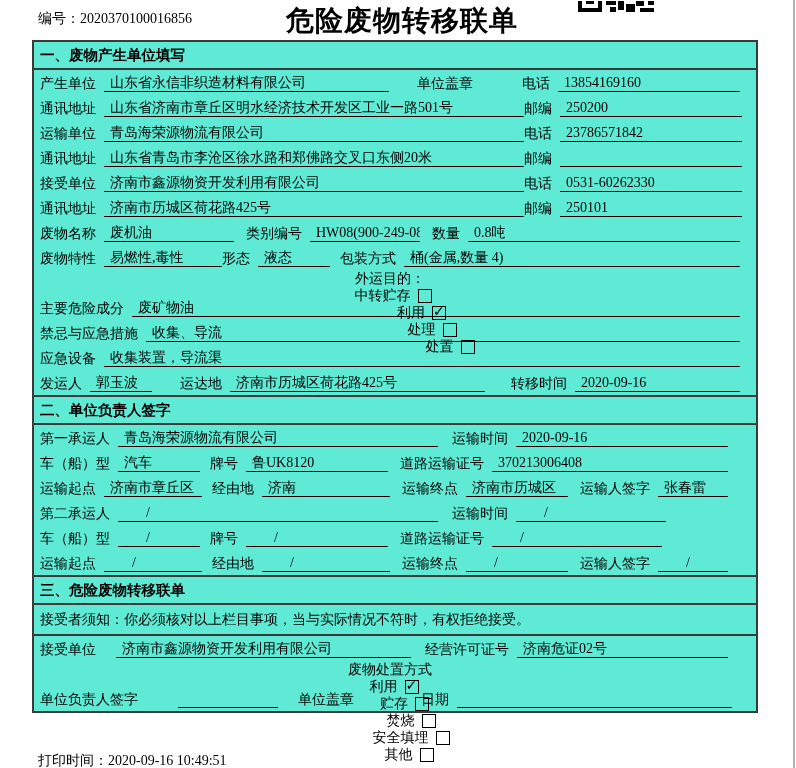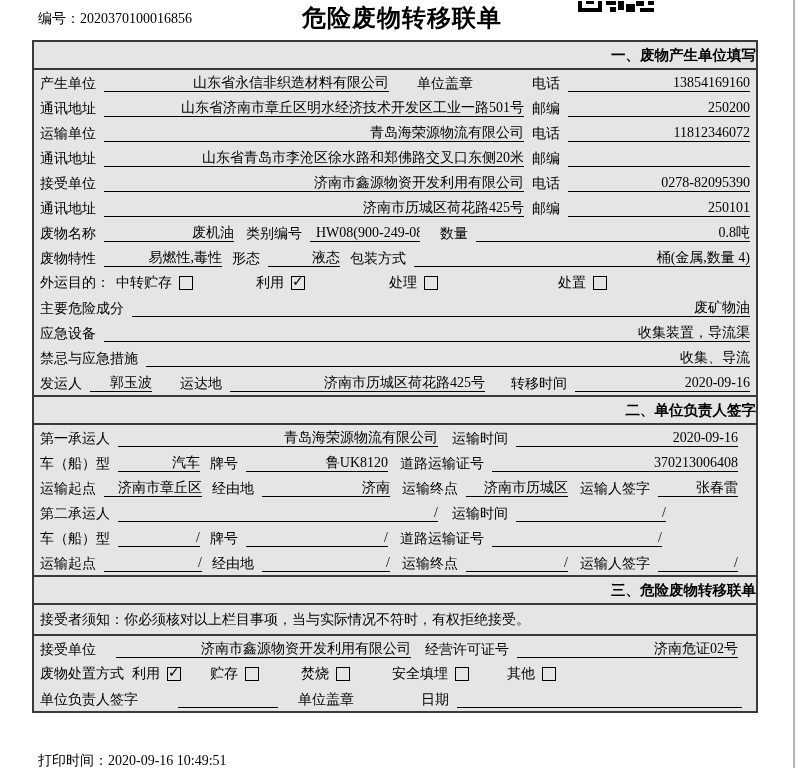--- a/index.html
+++ b/index.html
@@ -4,34 +4,34 @@
 <style>
   html,body{margin:0;padding:0;}
   body{
     width:796px;height:768px;position:relative;overflow:hidden;
     background:#ffffff;color:#000;
     font-family:"Liberation Serif","DejaVu Serif",serif;
     font-size:14px;
   }
   .hdr-serial{position:absolute;left:38px;top:10px;white-space:nowrap;}
   .hdr-title{position:absolute;left:8px;right:0;top:2px;text-align:center;
-    font-size:24px;font-weight:bold;letter-spacing:1px;}
+    font-size:28px;font-weight:bold;letter-spacing:1px;}
   .qr{position:absolute;left:578px;top:0;}
   .page-edge{position:absolute;right:1px;top:0;width:2px;height:768px;background:#b4b4b4;}
 
   .form{position:absolute;left:32px;top:40px;width:726px;box-sizing:border-box;
-    border:2px solid #3a3a3a;background:#e5e5e5;text-align:right;}
+    border:2px solid #3a3a3a;background:#5eead4;}
   .sec-title{height:26px;line-height:26px;font-weight:bold;font-size:14.5px;
     padding-left:6px;border-bottom:2px solid #3a3a3a;}
   .sec-title.mid{border-top:2px solid #3a3a3a;}
   .notice{height:29px;display:flex;align-items:center;padding-left:6px;
     border-bottom:2px solid #3a3a3a;}
   .row{display:flex;align-items:flex-end;height:25px;box-sizing:border-box;
-    padding:0 6px 3px 6px;}
-  .row.center{align-items:center;padding-bottom:0;}
+    padding:0 16px 3px 6px;}
+  .row.center{align-items:center;padding-bottom:0;flex-direction:column;}
   .lbl{white-space:nowrap;flex-shrink:0;line-height:17px;}
   .val{display:inline-block;border-bottom:1px solid #000;line-height:17px;
     margin-left:8px;padding-left:6px;white-space:nowrap;overflow:hidden;
     flex-shrink:0;min-width:10px;box-sizing:border-box;margin-top:48px;}
   .val.grow{flex:1 1 auto;}
   .right{margin-left:auto;display:flex;align-items:flex-end;flex-shrink:0;}
   .opt{display:flex;align-items:center;flex-shrink:0;}
   .cb{width:12px;height:12px;border:1.5px solid #000;display:inline-block;
     position:relative;margin-left:7px;flex-shrink:0;box-sizing:content-box;}
   .cb.checked::after{content:"✓";position:absolute;left:0;top:-4px;
@@ -86,64 +86,64 @@
       <span class="lbl">邮编</span>
       <span class="val" style="width:182px">250200</span>
     </span>
   </div>
 
   <div class="row">
     <span class="lbl">运输单位</span>
     <span class="val" style="width:420px">青岛海荣源物流有限公司</span>
     <span class="right">
       <span class="lbl">电话</span>
-      <span class="val" style="width:182px">11812346072</span>
+      <span class="val" style="width:182px">23786571842</span>
     </span>
   </div>
 
   <div class="row">
     <span class="lbl">通讯地址</span>
     <span class="val" style="width:420px">山东省青岛市李沧区徐水路和郑佛路交叉口东侧20米</span>
     <span class="right">
       <span class="lbl">邮编</span>
       <span class="val" style="width:182px"></span>
     </span>
   </div>
 
   <div class="row">
     <span class="lbl">接受单位</span>
     <span class="val" style="width:420px">济南市鑫源物资开发利用有限公司</span>
     <span class="right">
       <span class="lbl">电话</span>
-      <span class="val" style="width:182px">0278-82095390</span>
+      <span class="val" style="width:182px">0531-60262330</span>
     </span>
   </div>
 
   <div class="row">
     <span class="lbl">通讯地址</span>
     <span class="val" style="width:420px">济南市历城区荷花路425号</span>
     <span class="right">
       <span class="lbl">邮编</span>
       <span class="val" style="width:182px">250101</span>
     </span>
   </div>
 
   <div class="row">
     <span class="lbl">废物名称</span>
     <span class="val" style="width:130px">废机油</span>
     <span class="lbl" style="margin-left:12px">类别编号</span>
     <span class="val" style="width:110px">HW08(900-249-08)</span>
-    <span class="lbl" style="margin-left:20px">数量</span>
+    <span class="lbl" style="margin-left:12px">数量</span>
     <span class="val grow">0.8吨</span>
   </div>
 
   <div class="row">
     <span class="lbl">废物特性</span>
     <span class="val" style="width:118px">易燃性,毒性</span>
-    <span class="lbl" style="margin-left:10px">形态</span>
+    <span class="lbl" style="margin-left:0">形态</span>
     <span class="val" style="width:72px">液态</span>
     <span class="lbl" style="margin-left:10px">包装方式</span>
     <span class="val grow">桶(金属,数量 4)</span>
   </div>
 
   <div class="row center">
     <span class="lbl">外运目的：</span>
     <span class="opt" style="margin-left:6px">
       <span class="lbl">中转贮存</span>
       <span class="cb"></span>
@@ -161,27 +161,27 @@
       <span class="cb"></span>
     </span>
   </div>
 
   <div class="row">
     <span class="lbl">主要危险成分</span>
     <span class="val grow">废矿物油</span>
   </div>
 
   <div class="row">
+    <span class="lbl">禁忌与应急措施</span>
+    <span class="val grow">收集、导流</span>
+  </div>
+
+  <div class="row">
     <span class="lbl">应急设备</span>
     <span class="val grow">收集装置，导流渠</span>
-  </div>
-
-  <div class="row">
-    <span class="lbl">禁忌与应急措施</span>
-    <span class="val grow">收集、导流</span>
   </div>
 
   <div class="row">
     <span class="lbl">发运人</span>
     <span class="val" style="width:62px">郭玉波</span>
     <span class="lbl" style="margin-left:28px">运达地</span>
     <span class="val" style="width:255px">济南市历城区荷花路425号</span>
     <span class="lbl" style="margin-left:26px">转移时间</span>
     <span class="val grow">2020-09-16</span>
   </div>

